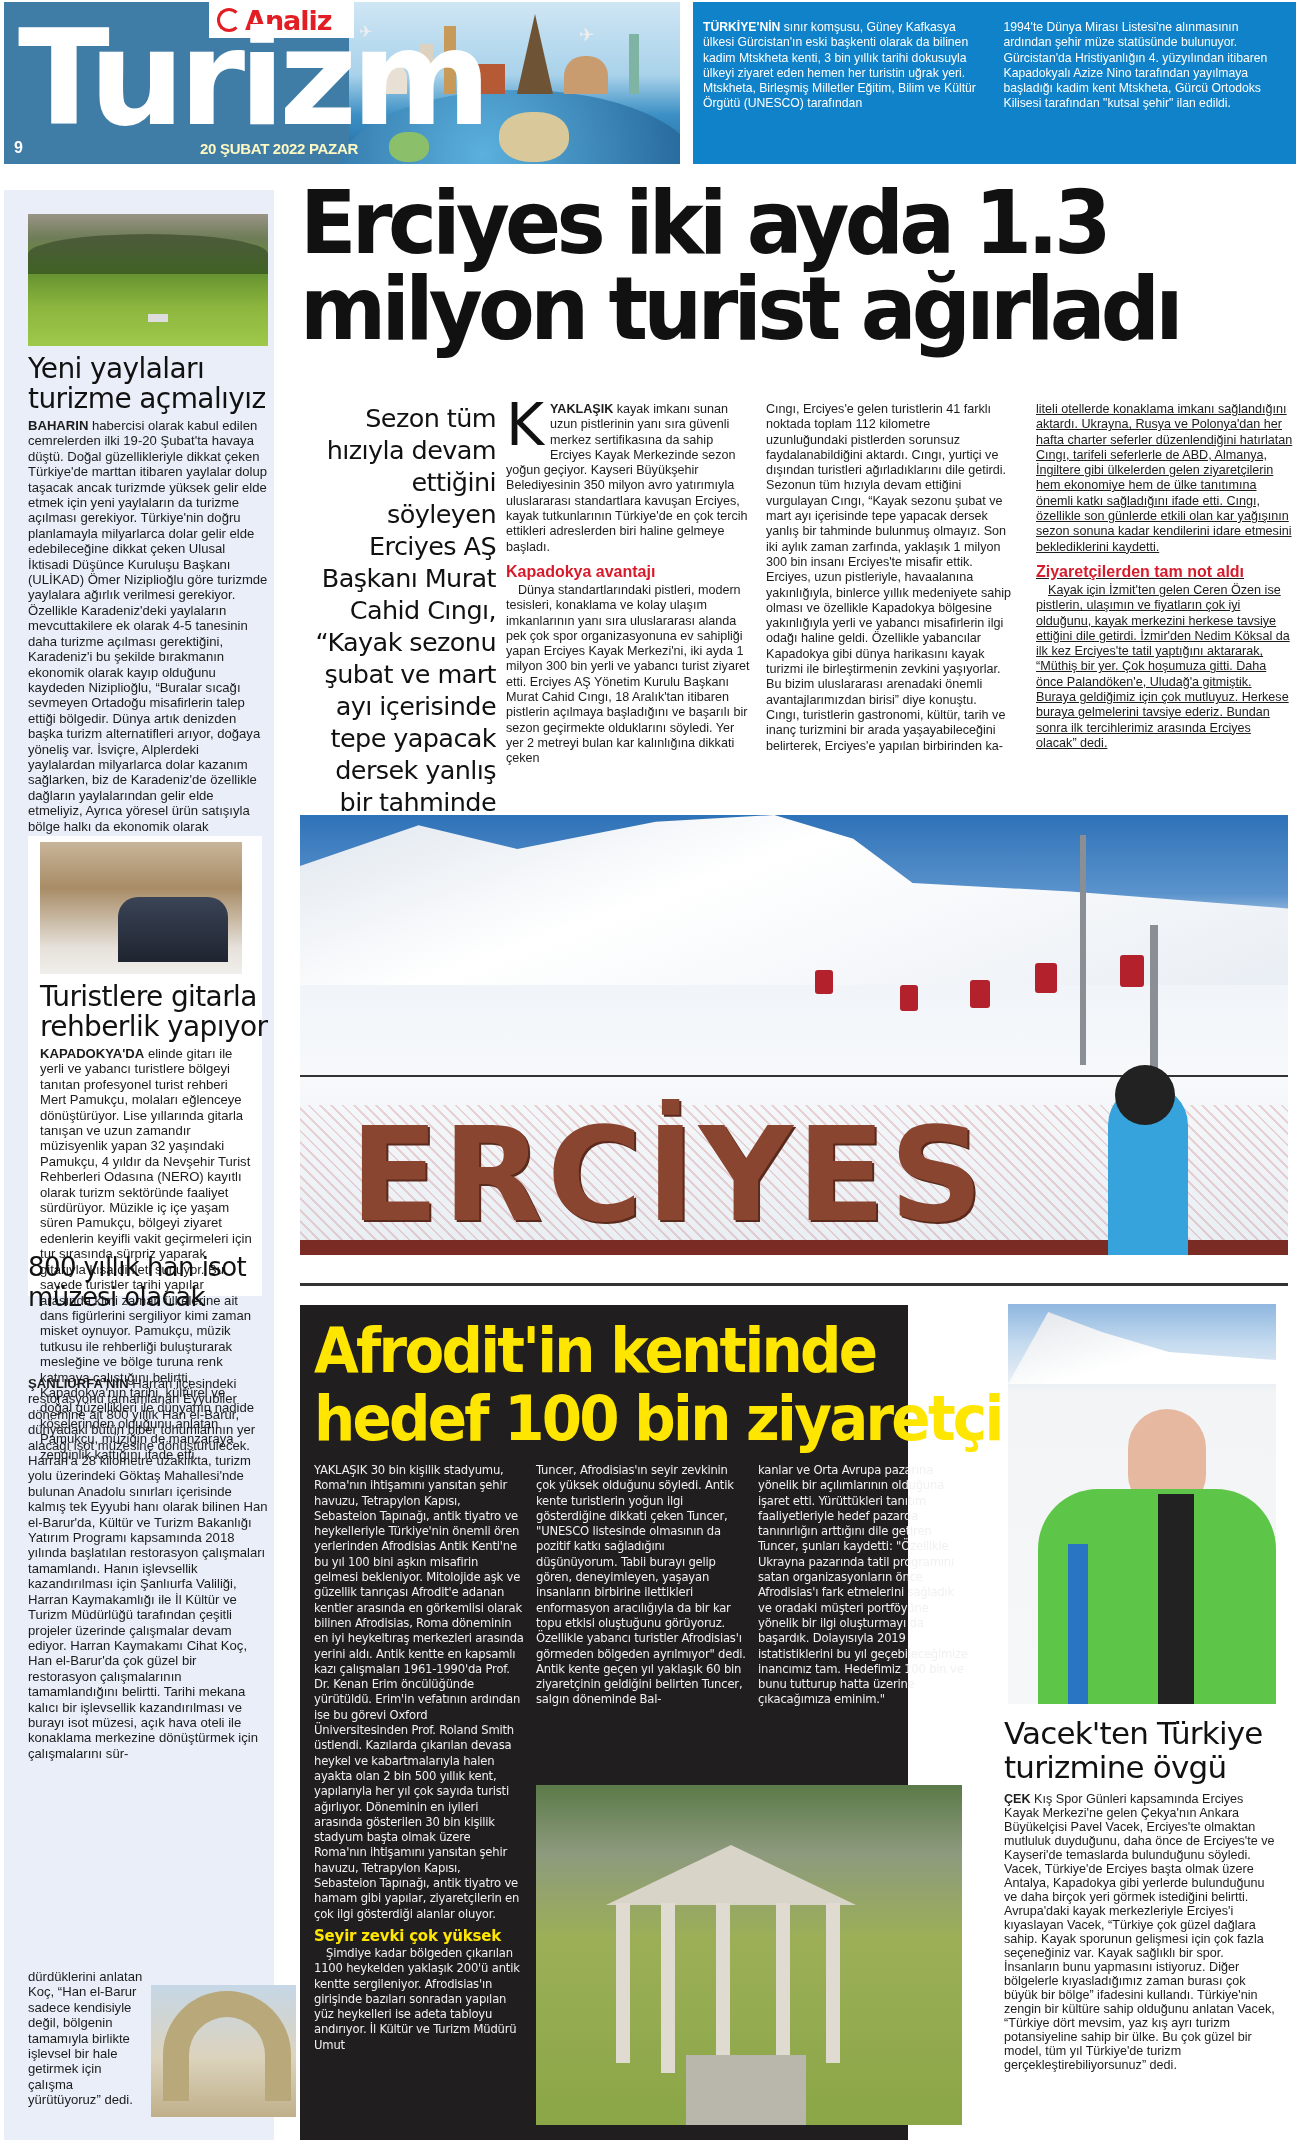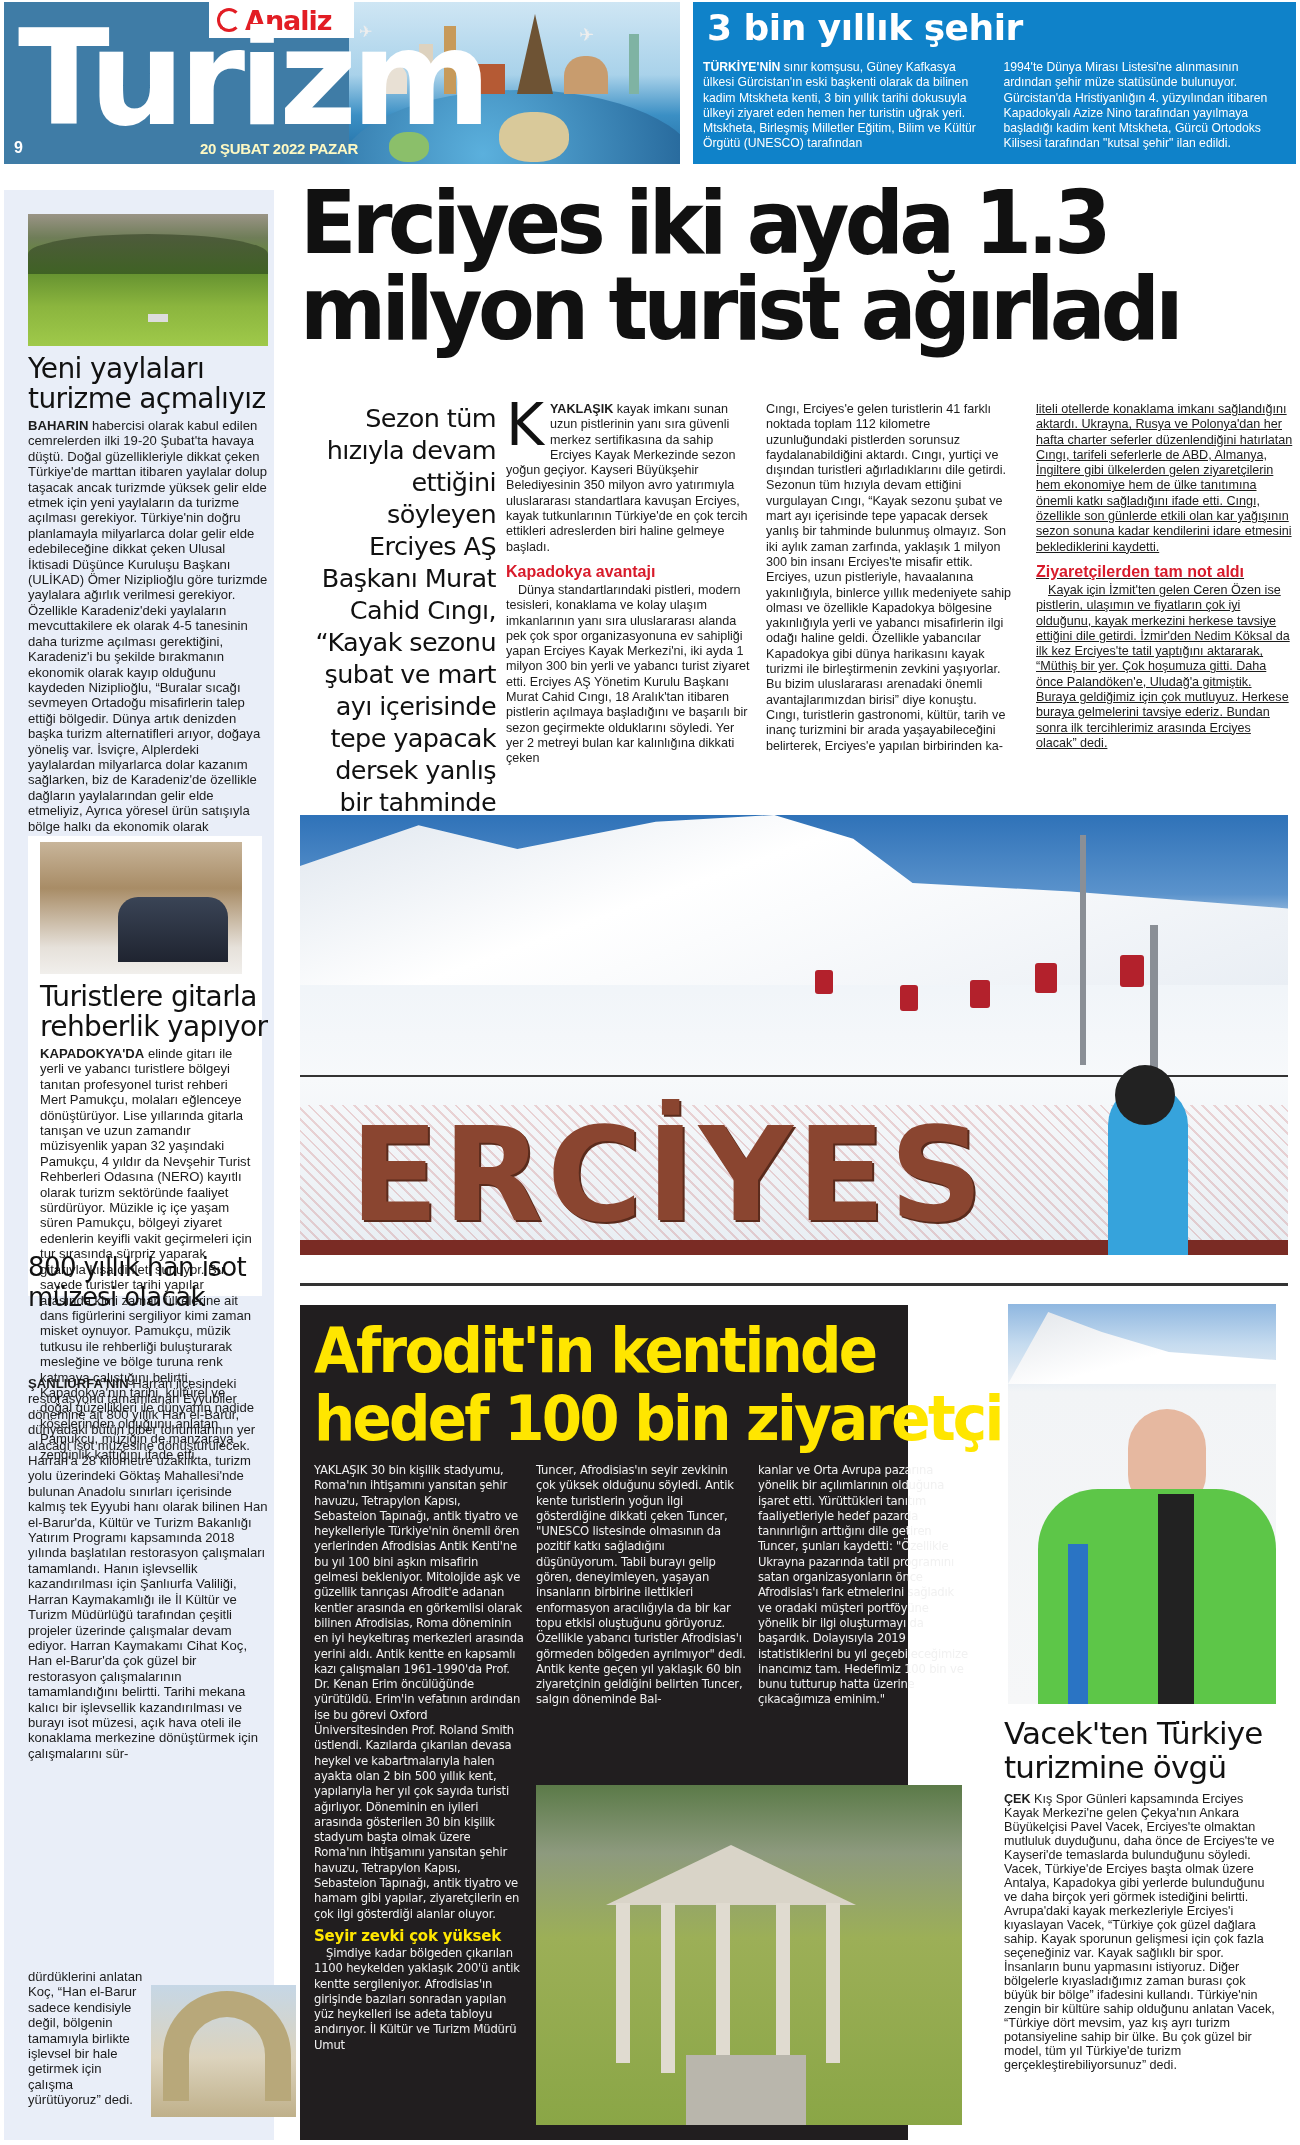--- a/index.html
+++ b/index.html
@@ -67,21 +67,20 @@
   <div class="logo">
     <div class="mark"></div>
     <span class="name">Analiz</span>
   </div>
   <div class="turizm">Turizm</div>
   <div class="pageno">9</div>
   <div class="date">20 ŞUBAT 2022 PAZAR</div>
 </div>
 
 <div id="boxtop" class="abs">
-  <h2>3 bin yıllık şehir</h2>
   <div class="cols">
     <p><b>TÜRKİYE'NİN</b><span> sınır komşusu, Güney Kafkasya ülkesi Gürcistan'ın eski başkenti olarak da bilinen kadim Mtskheta kenti, 3 bin yıllık tarihi dokusuyla ülkeyi ziyaret eden hemen her turistin uğrak yeri. Mtskheta, Birleşmiş Milletler Eğitim, Bilim ve Kültür Örgütü (UNESCO) tarafından</span></p>
     <p>1994'te Dünya Mirası Listesi'ne alınmasının ardından şehir müze statüsünde bulunuyor. Gürcistan'da Hristiyanlığın 4. yüzyılından itibaren Kapadokyalı Azize Nino tarafından yayılmaya başladığı kadim kent Mtskheta, Gürcü Ortodoks Kilisesi tarafından "kutsal şehir" ilan edildi.</p>
   </div>
 </div>
 
 <div id="sidebar" class="abs">
   <div class="side-img" style="left:24px;top:24px;width:240px;height:132px;background:linear-gradient(180deg,#9a9486 0%,#6f7d58 18%,#5f8c2e 40%,#8bb53e 70%,#9fc94a 100%);">
     <div style="position:absolute;left:0;top:20px;width:240px;height:40px;background:linear-gradient(180deg,#4e5a3c,#3f6224);border-radius:50% 50% 0 0;"></div>
     <div style="position:absolute;left:120px;top:100px;width:20px;height:8px;background:#ddd;"></div>

